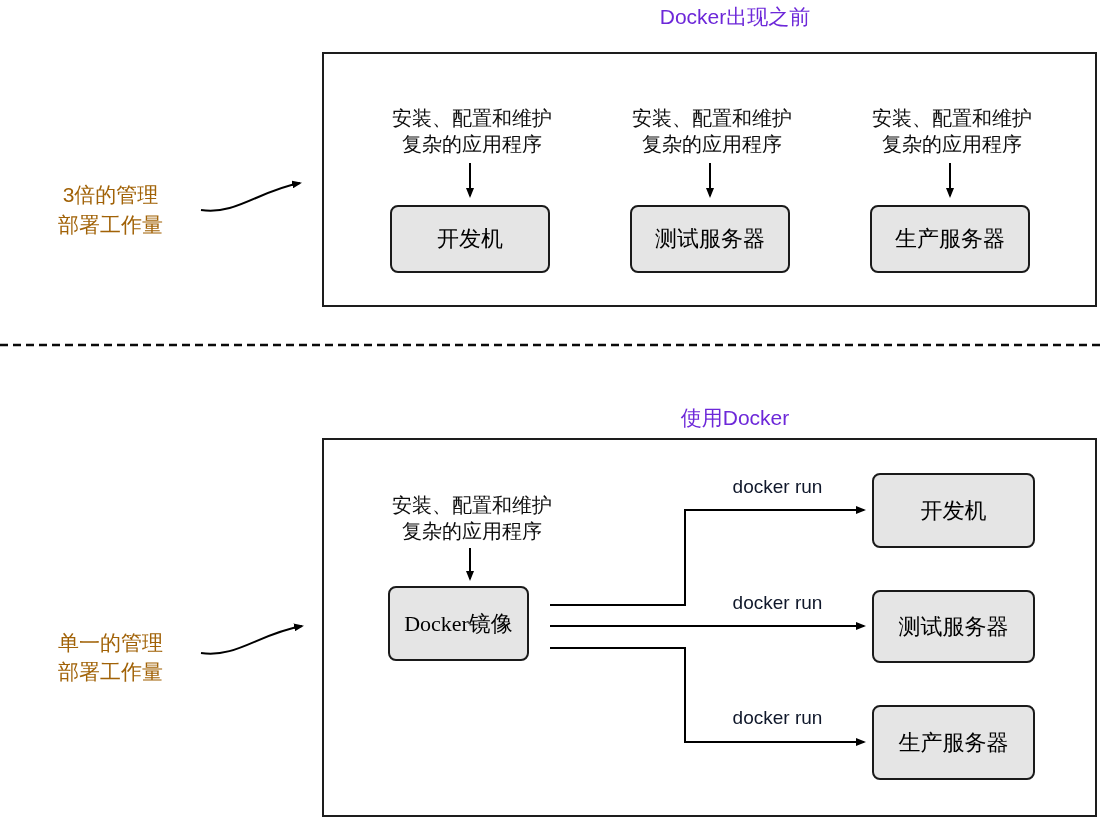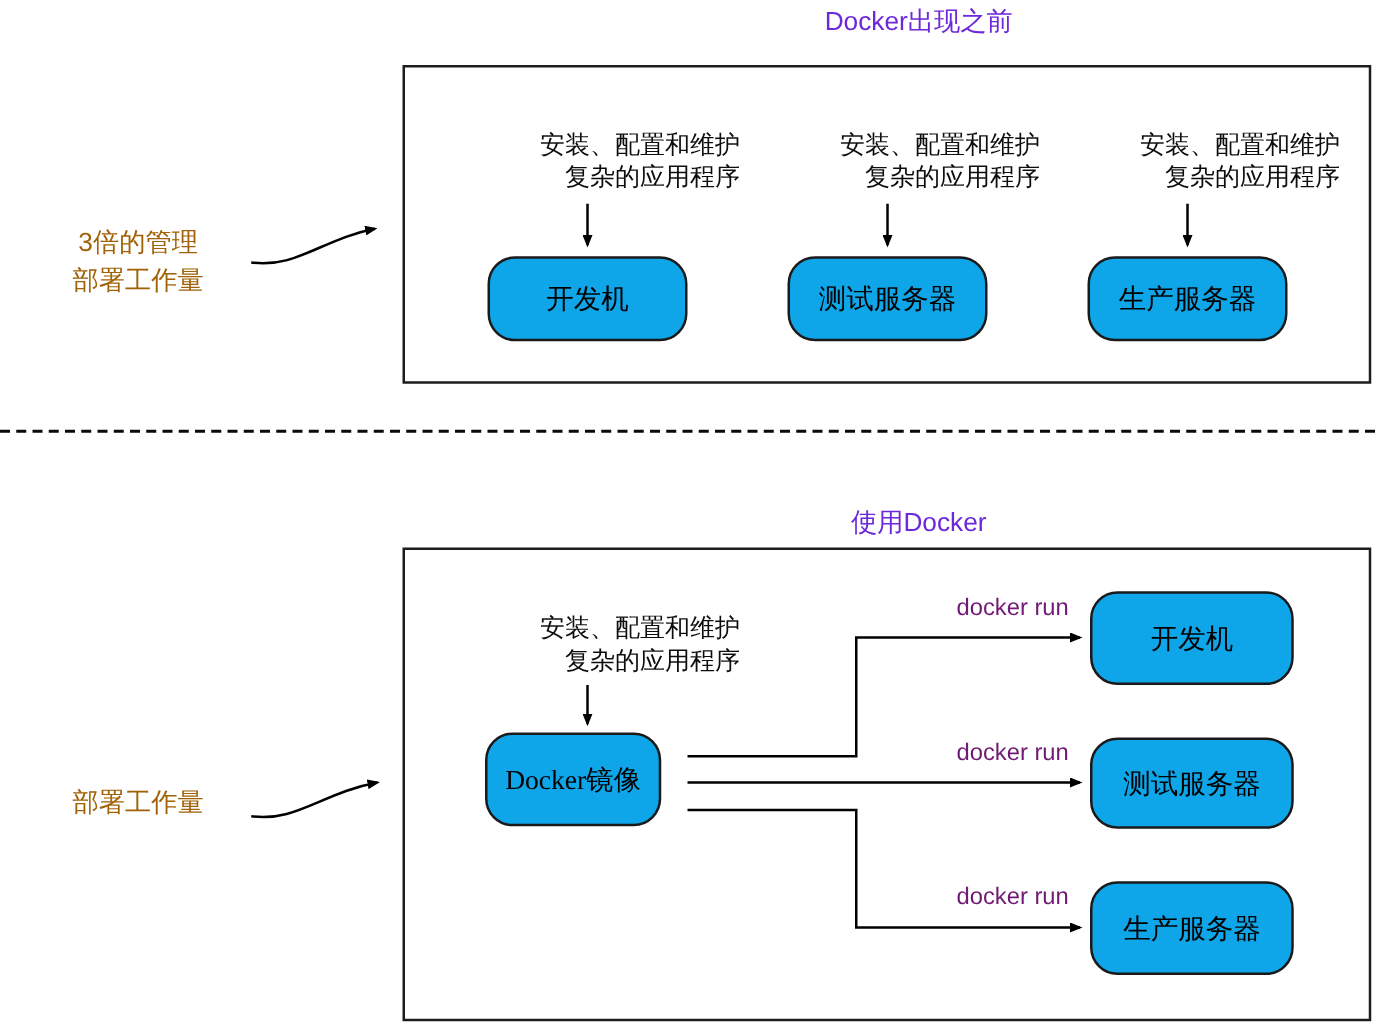--- a/index.html
+++ b/index.html
@@ -32,31 +32,31 @@
   .container {
     position: absolute;
     border: 2px solid #1d1d1d;
     background: transparent;
   }
   .container-before { left: 322px; top: 52px; width: 771px; height: 251px; }
   .container-after  { left: 322px; top: 438px; width: 771px; height: 375px; }
   .caption {
     position: absolute;
     width: 240px;
-    text-align: right;
-    font-family: Liberation Mono, monospace;
+    text-align: center;
+    font-family: Liberation Serif, serif;
     font-size: 20px;
     line-height: 26px;
     color: #0d0d0d;
   }
   .node {
     position: absolute;
-    background: #0ea5e9;
+    background: #e5e5e5;
     border: 2px solid #1a1a1a;
-    border-radius: 22px;
+    border-radius: 8px;
     display: flex;
     align-items: center;
     justify-content: center;
     font-family: "Liberation Serif", serif;
     font-size: 22px;
     color: #000;
     box-sizing: border-box;
   }
   .side-label {
     position: absolute;
@@ -67,24 +67,24 @@
     line-height: 30px;
     font-family: "Liberation Sans", sans-serif;
     color: #a16207;
   }
   .side-label-before { top: 180px; }
   .side-label-after  { top: 628px; line-height: 29px; }
   .edge-label {
     position: absolute;
     left: 700px;
     width: 155px;
-    text-align: right;
+    text-align: center;
     font-size: 19px;
     font-family: "Liberation Sans", sans-serif;
-    color: #701a75;
+    color: #0f172a;
   }
 </style>
 </head>
 <body>
 
 <div class="page">
 
   <svg class="connectors" viewBox="0 0 1101 820" xmlns="http://www.w3.org/2000/svg">
     <defs>
       <marker id="arrow" viewBox="0 0 10 8" refX="8" refY="4" markerWidth="10" markerHeight="8" markerUnits="userSpaceOnUse" orient="auto">
@@ -130,20 +130,21 @@
     <div>复杂的应用程序</div>
   </div>
 
   <div class="node" style="left:390px; top:205px; width:160px; height:68px;">开发机</div>
   <div class="node" style="left:630px; top:205px; width:160px; height:68px;">测试服务器</div>
   <div class="node" style="left:870px; top:205px; width:160px; height:68px;">生产服务器</div>
 
   <div class="section-title title-after">使用Docker</div>
 
   <div class="side-label side-label-after">
+    <div>单一的管理</div>
     <div>部署工作量</div>
   </div>
 
   <div class="container container-after"></div>
 
   <div class="caption" style="left:352px; top:492px;">
     <div>安装、配置和维护</div>
     <div>复杂的应用程序</div>
   </div>
 

